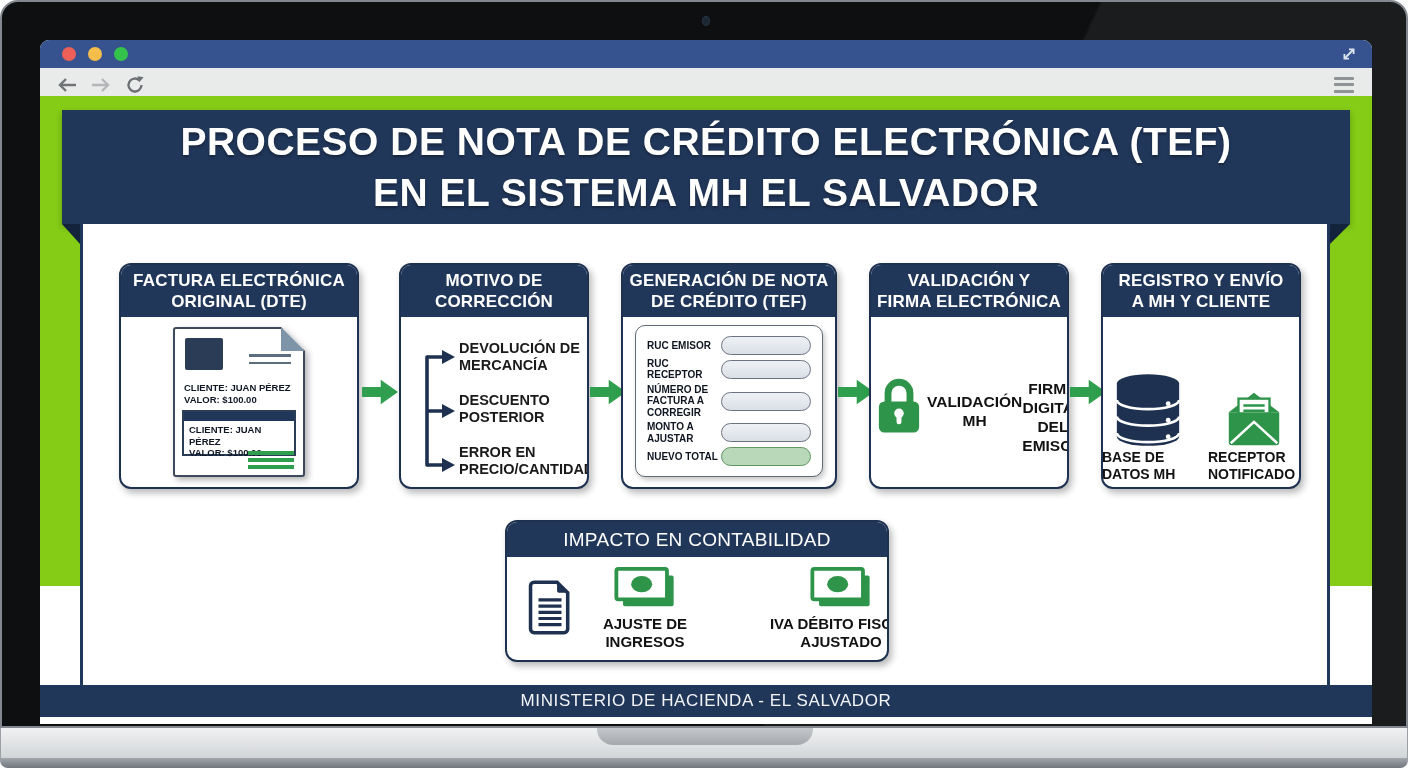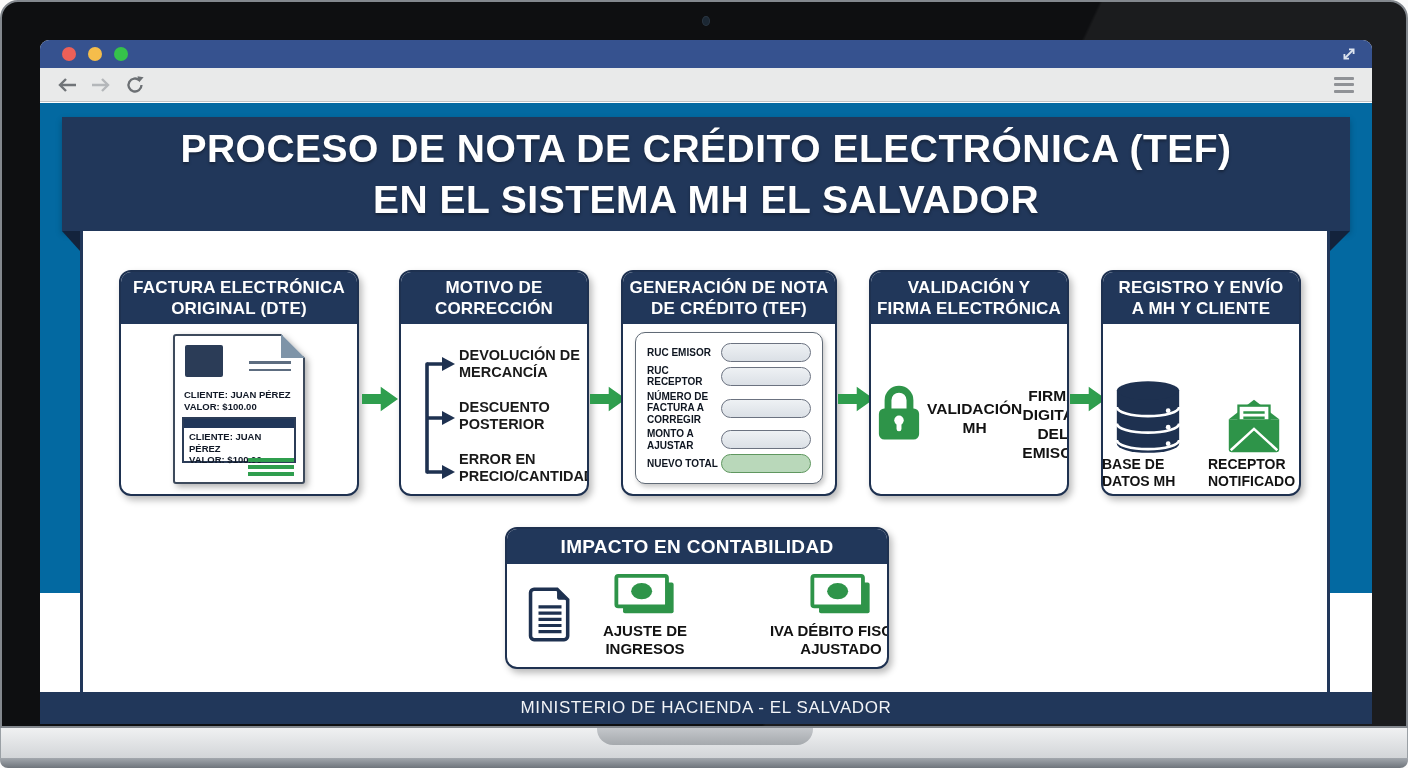--- a/index.html
+++ b/index.html
@@ -57,21 +57,21 @@
   .toolbar {
     position:absolute; left:0; top:28px; right:0; height:34px;
     background:#e9eaea; border-bottom:1px solid #c2c3c4;
     display:flex; align-items:center; padding:0 14px;
   }
   .navbtn { width:26px; height:22px; margin-right:8px; display:flex; align-items:center; justify-content:center; }
   .menu-btn { margin-left:auto; display:flex; flex-direction:column; gap:3.5px; padding:4px; }
   .menu-btn span { display:block; width:20px; height:3px; background:#8f9296; border-radius:1px; }
 
   
-  .page { position:absolute; left:0; top:63px; width:1332px; height:490px; background:#0369a1; }
+  .page { position:absolute; left:0; top:56px; width:1332px; height:490px; background:#84cc16; }
 
   .ribbon {
     position:absolute; left:22px; top:14px; width:1288px; height:114px;
     background:#21375a;
     display:flex; flex-direction:column; align-items:center; justify-content:center;
     box-shadow:0 3px 6px rgba(0,0,0,0.25);
   }
   .ribbon .t1, .ribbon .t2 {
     color:#fff; font-weight:700; font-size:39px; line-height:51px; letter-spacing:0.5px;
     text-shadow:0 2px 3px rgba(0,0,0,0.35); white-space:nowrap;
@@ -175,21 +175,21 @@
   .impact {
     position:absolute; left:465px; top:424px; width:384px; height:142px;
     background:#fff; border:2.5px solid #1e3150; border-radius:12px;
     box-shadow:3px 4px 7px rgba(0,0,0,0.28);
     display:flex; flex-direction:column; overflow:hidden;
   }
   .impact-head {
     background:#21375a; height:35px; border-radius:8px 8px 0 0; flex-shrink:0;
     display:flex; align-items:center; justify-content:center;
   }
-  .impact-head span { color:#fff; font-weight:700; font-size:19px; letter-spacing:0.3px; }
+  .impact-head span { color:#fff; font-weight:400; font-size:19px; letter-spacing:0.3px; }
   .impact-body { flex:1; display:flex; align-items:center; padding:0 20px; }
   .impact-group { display:flex; flex-direction:column; align-items:center; }
   .impact-label { font-weight:700; font-size:15px; line-height:18px; color:#121212; text-align:center; margin-top:2px; }
 </style>
 </head>
 <body>
 
 <div class="screen-slab">
   <div class="reflection"></div>
 

